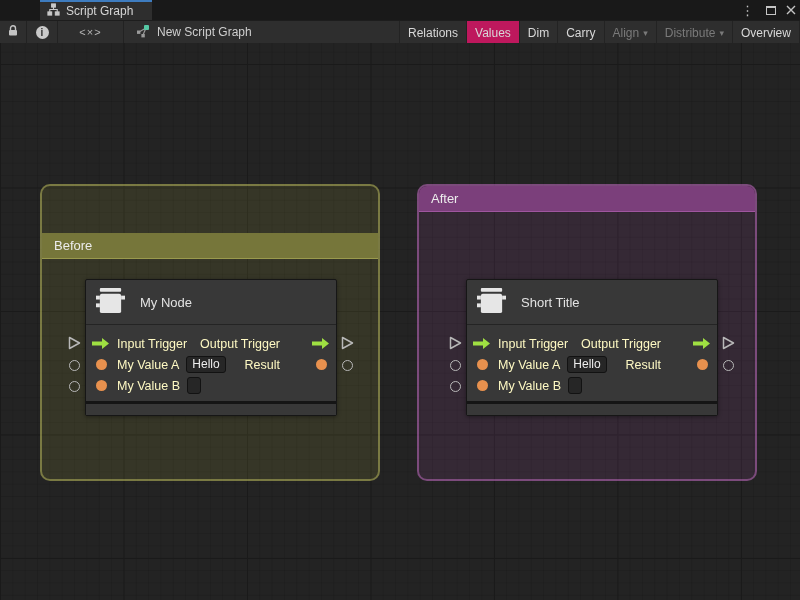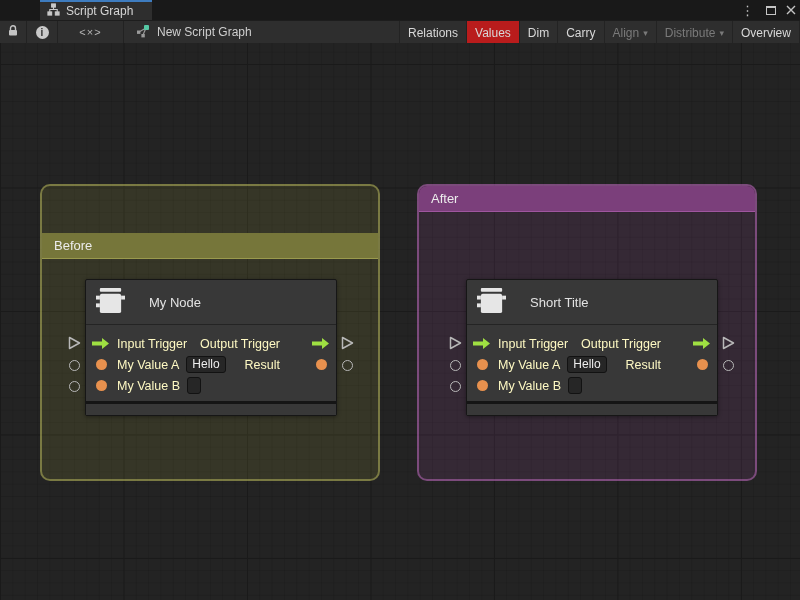--- a/index.html
+++ b/index.html
@@ -22,21 +22,21 @@
   .tseg { display:flex; align-items:center; justify-content:center; border-right:1px solid #222; }
   .tseg.lock { width:27px; } .tseg.info { width:31px; } .tseg.code { width:66px; color:#b5b5b5; font-size:11px; letter-spacing:1px; }
   .info-circle { width:13px; height:13px; border-radius:50%; background:#c9c9c9; color:#2e2e2e;
     font-size:10px; font-weight:700; display:flex; align-items:center; justify-content:center; }
   .graphname { display:flex; align-items:center; gap:7px; margin-left:12px; color:#cfcfcf; }
   .zoomctl { display:flex; align-items:center; margin-left:34px; color:#c8c8c8; }
   .zoom-track { position:relative; width:80px; height:1px; background:#8a8a8a; margin:0 10px 0 12px; }
   .zoom-handle { position:absolute; right:-4px; top:-5px; width:11px; height:11px; border-radius:50%; background:#9c9c9c; }
   .tb-right { position:absolute; left:399px; top:0; height:23px; display:flex; align-items:stretch; white-space:nowrap; }
   .tb-btn { display:flex; align-items:center; padding:0 8px; border-left:1px solid #232323; color:#d8d8d8; cursor:pointer; gap:4px; }
-  .tb-btn.selected { background:#b91c1c; }
+  .tb-btn.selected { background:#be185d; }
   .tb-btn.disabled { color:#7a7a7a; cursor:default; }
   .dd { font-size:9px; }
 
   
   .canvas { position:absolute; top:43px; left:0; width:800px; height:557px;
     background-color:#232323;
     background-image:
       linear-gradient(to right, #1a1a1a 1px, transparent 1px),
       linear-gradient(to bottom, #1a1a1a 1px, transparent 1px),
       linear-gradient(to right, rgba(0,0,0,0.10) 1px, transparent 1px),
@@ -49,21 +49,21 @@
   .group-header { height:26px; line-height:25px; padding-left:12px; color:#ececec; font-size:13px; cursor:move; }
   .group.before { left:40px; background:var(--before-body); border:2px solid var(--before-border); }
   .group.before .group-header { background:var(--before-header); border-bottom:1px solid var(--before-border);margin-top:47px; }
   .group.after { left:417px; background:var(--after-body); border:2px solid var(--after-border); }
   .group.after .group-header { background:var(--after-header); border-bottom:1px solid var(--after-border); }
 
   
   .node { position:absolute; top:236px; width:252px; background:#383838;
     border:1px solid #161616; border-radius:2px; box-shadow:0 1px 4px rgba(0,0,0,0.4); }
   .node.n0 { left:85px; } .node.n1 { left:466px; }
-  .node-header { height:45px; display:flex; align-items:center; gap:24px; padding:0 10px;
+  .node-header { height:45px; display:flex; align-items:center; gap:15px; padding:0 10px;
     border-bottom:1px solid #242424; color:#e2e2e2; font-size:13px; cursor:move; }
   .node-body { padding:8px 0 5px; }
   .prow { height:21px; display:flex; align-items:center; padding:0 6px; }
   .pside { display:flex; align-items:center; gap:7px; }
   .pside.right { margin-left:auto;gap:32px; }
   .picon { width:18px; display:flex; align-items:center; justify-content:center; }
   .plabel { color:#fef9c3; font-size:12.5px; }
   .vdot { width:11px; height:11px; border-radius:50%; background:var(--value-port); }
   .flow-arrow { color:var(--flow-port); display:block; }
   .vfield { height:17px; background:#262626; border:1px solid #121212; border-radius:3px;

